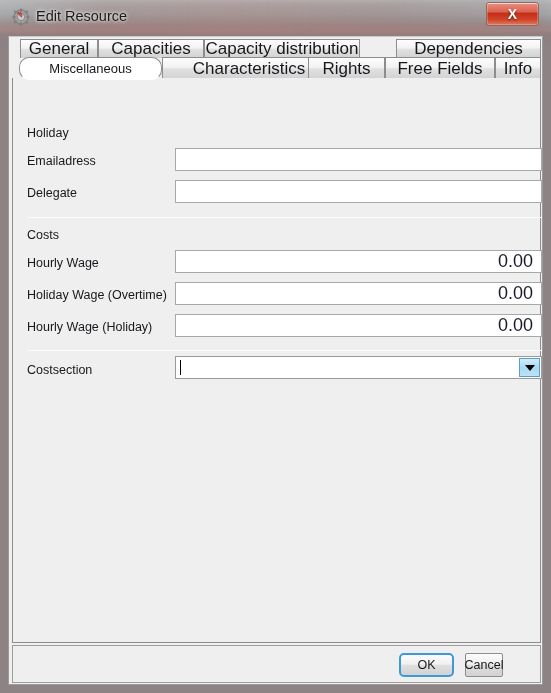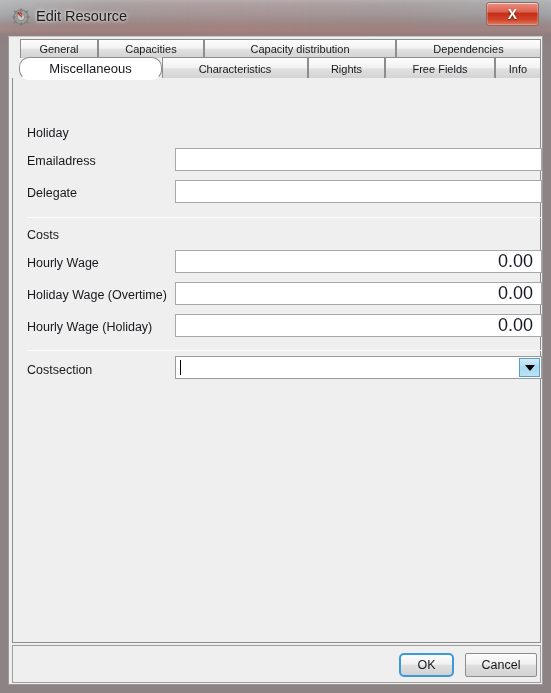--- a/index.html
+++ b/index.html
@@ -84,21 +84,21 @@
 
   
   #tabstrip {
     position: absolute; left: 3px; top: 2px;
     width: 529px; height: 41px;
   }
   .tab {
     position: absolute;
     background: linear-gradient(to bottom, #fdfdfd 0%, #f2f2f2 45%, #e1e1e1 52%, #d2d2d2 100%);
     border: 1px solid #8d8d8d;
-    font-size: 11px;
+    font-size: 17px;
     color: #16181c;
     display: flex; align-items: center; justify-content: center;
     cursor: pointer;
     white-space: nowrap;
     overflow: hidden;
   }
   .tab.row1 { top: 0; height: 19px; border-bottom: none; }
   .tab.row2 { top: 18px; height: 23px; }
   .tab.selected {
     background: #ffffff;
@@ -163,21 +163,21 @@
     font-size: 12.5px;
     color: #16181c;
     cursor: pointer;
     display: flex; align-items: center; justify-content: center;
   }
   #ok-button {
     left: 386px; width: 55px;
     border: 2px solid #3c9bd6;
     border-radius: 5px;
   }
-  #cancel-button { left: 452px; width: 72px; }
+  #cancel-button { left: 452px; width: 38px; }
 </style>
 </head>
 <body>
 
 <div id="window">
 
   <div id="glass-smear"></div>
   <div id="glass-smear2"></div>
 
   <div id="titlebar">
@@ -211,31 +211,31 @@
   <div id="client">
 
     <div id="tabstrip">
 
       <div class="tab row1" style="left:8px;  width:78px;">
           <span>General</span>
         </div>
       <div class="tab row1" style="left:86px; width:106px;">
           <span>Capacities</span>
         </div>
-      <div class="tab row1" style="left:192px;width:192px;">
+      <div class="tab row1" style="left:192px;width:156px;">
           <span>Capacity distribution</span>
         </div>
       <div class="tab row1" style="left:384px;width:145px;">
           <span>Dependencies</span>
         </div>
 
       <div class="tab row2 selected" style="left:7px;  width:143px;border-radius:10px;">
           <span>Miscellaneous</span>
         </div>
-      <div class="tab row2" style="left:150px;width:146px;">
+      <div class="tab row2" style="left:150px;width:174px;">
           <span>Characteristics</span>
         </div>
       <div class="tab row2" style="left:296px;width:77px;">
           <span>Rights</span>
         </div>
       <div class="tab row2" style="left:373px;width:110px;">
           <span>Free Fields</span>
         </div>
       <div class="tab row2" style="left:483px;width:46px;">
           <span>Info</span>

